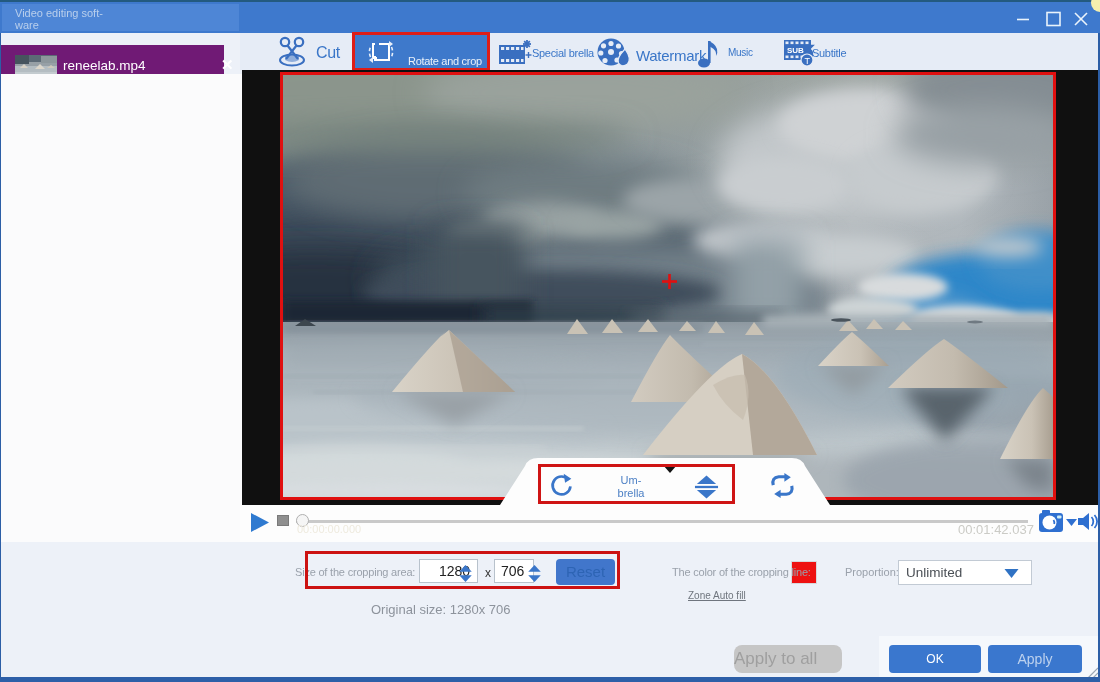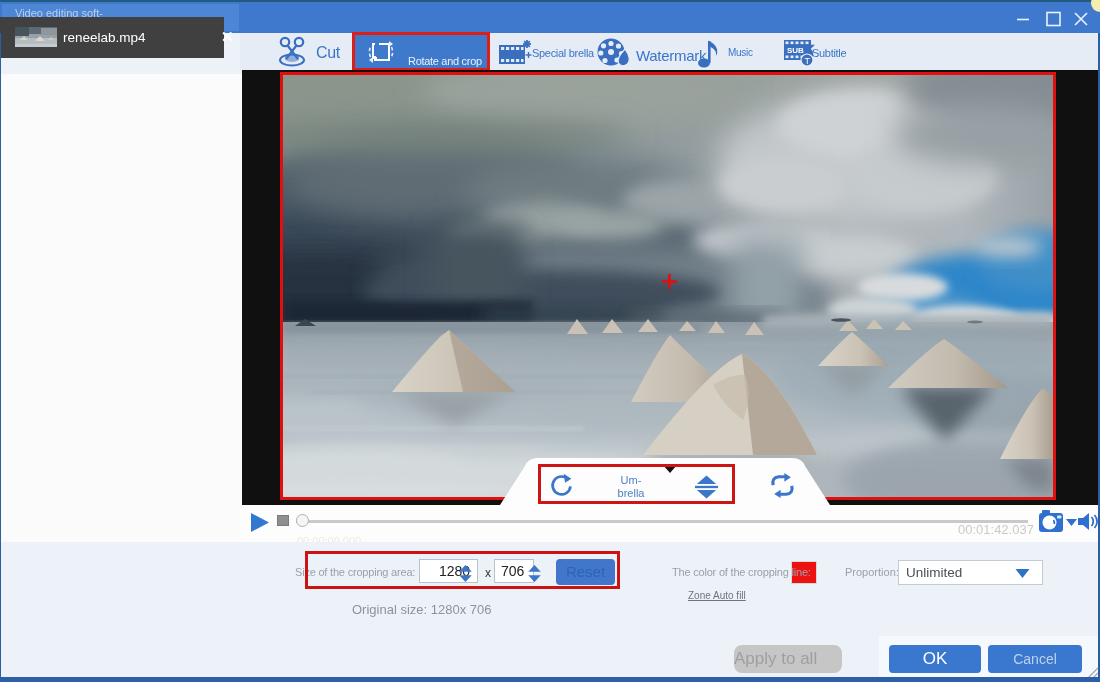--- a/index.html
+++ b/index.html
@@ -6,21 +6,21 @@
   html,body { width:1100px; height:682px; overflow:hidden; font-family:"Liberation Sans", sans-serif; }
   body { position:relative; background:#edf1f8; }
   .abs { position:absolute; }
 
   
   #titlebar { left:0; top:0; width:1100px; height:33px; background:#3e79cd; border-top:2px solid #235a80; }
   #titletab { left:2px; top:2px; width:237px; height:27px; background:#4e86d6; color:#b9cfec; font-size:11px; line-height:12px; padding:3px 0 0 13px; }
   #yellowblob { left:1091px; top:-6px; width:18px; height:18px; border-radius:50%; background:#f4efae; }
 
   
-  #sideheader { left:0; top:17px; width:224px; height:41px; background:#404040; }
+  #sideheader { left:0; top:45px; width:224px; height:41px; background:#701a75; }
   #thumb { left:15px; top:10px; width:42px; height:20px; }
   #fname { left:63px; top:13px; color:#fff; font-size:13.5px; }
   #fclose { left:221px; top:11px; color:#fff; font-size:15px; font-weight:bold; }
   #sidebody { left:1px; top:74px; width:241px; height:468px; background:#fbfbfc; }
 
   
   #toolbar { left:240px; top:33px; width:860px; height:37px; background:#e6ecf6; }
   .tbtext { color:#3a76c8; letter-spacing:-0.3px; }
   #rotbox { left:352px; top:32px; width:138px; height:39px; background:#3e79cb; border:3px solid #de1d17; }
 
@@ -28,35 +28,35 @@
   #videoarea { left:242px; top:70px; width:858px; height:435px; background:#101010; }
   #frame { left:280px; top:72px; width:776px; height:428px; border:3px solid #e01010; }
   #crossh { left:662px; top:274px; width:15px; height:15px; }
 
   
   #ovtab { left:500px; top:457px; width:330px; height:48px; }
   #ovredbox { left:538px; top:464px; width:197px; height:40px; border:3px solid #cf1414; }
 
   
   #playbar { left:240px; top:505px; width:860px; height:37px; background:#fdfdfd; }
-  #ptime1 { left:297px; top:535px; font-size:11px; color:#eeeade; }
+  #ptime1 { left:297px; top:523px; font-size:11px; color:#eeeade; }
   #ptime2 { left:958px; top:522px; font-size:13px; color:#cbcbc6; }
 
   
   #bottompanel { left:0; top:542px; width:1100px; height:140px; background:#edf1f8; }
   #okpanel { left:879px; top:94px; width:221px; height:46px; background:#f5f8fc; }
   #redbox2 { left:305px; top:9px; width:315px; height:38px; border:3px solid #cc1212; z-index:2; }
   .glabel { color:#9aa1ab; font-size:11px; }
   .inputbox { background:#fff; border:1px solid #b8c2cc; font-size:14px; color:#222; }
   #resetbtn { left:556px; top:17px; width:59px; height:26px; background:#4176cb; border-radius:4px; color:#2d64b4; font-size:15px; text-align:center; line-height:26px; }
   #swatch { left:791px; top:19px; width:26px; height:23px; background:#ee1111; border:1px solid #d8d8dc; z-index:1; }
-  #dropdown { left:898px; top:18px; width:145px; height:25px; background:#fff; border:1px solid #c2cad4; color:#4a4f55; font-size:13.5px; line-height:24px; padding-left:7px; }
-  .g2 { color:#8d939c; font-size:13px; }
+  #dropdown { left:898px; top:18px; width:134px; height:25px; background:#fff; border:1px solid #c2cad4; color:#4a4f55; font-size:13.5px; line-height:24px; padding-left:7px; }
+  .g2 { color:#8d939c; font-size:13px;margin-left:19px; }
   #applybtn { left:734px; top:103px; width:108px; height:28px; background:#c6c6c6; border-radius:8px; color:#9f9f9f; font-size:17px; text-align:left; line-height:28px; }
-  #okbtn { left:889px; top:103px; width:92px; height:28px; background:#3a77ce; border-radius:4px; color:#fff; font-size:17px; text-align:center; line-height:28px; }
+  #okbtn { left:889px; top:103px; width:92px; height:28px; background:#3a77ce; border-radius:4px; color:#fff; font-size:12px; text-align:center; line-height:28px; }
   #cancelbtn { left:988px; top:103px; width:94px; height:28px; background:#3a77ce; border-radius:4px; color:#bcd1ee; font-size:14px; text-align:center; line-height:28px; }
 
   #borderL { left:0; top:33px; width:1px; height:649px; background:#2c5ea6; }
   #borderR { left:1098px; top:33px; width:2px; height:649px; background:#2c5ea6; }
   #borderB { left:0; top:677px; width:1100px; height:5px; background:#2d5fa8; }
 </style>
 </head>
 <body>
 
 <div class="abs" id="titlebar">
@@ -434,21 +434,21 @@
   <div class="abs glabel" style="left:845px;top:24px;">Proportion:</div>
   <div class="abs" id="dropdown">Unlimited
     <svg class="abs" style="right:12px;top:8px" width="15" height="9" viewBox="0 0 14 9">
         <path d="M0 0 L14 0 L7 9 Z" fill="#2f72c4"></path>
       </svg>
   </div>
   <div class="abs g2" style="left:352px;top:60px;">Original size: 1280x 706</div>
   <div class="abs" style="left:688px;top:48px;color:#6f757e;font-size:10px;text-decoration:underline;">Zone Auto fill</div>
   <div class="abs" id="applybtn">Apply to all files</div>
   <div class="abs" id="okbtn">OK</div>
-  <div class="abs" id="cancelbtn">Cancel</div>
+  <div class="abs" id="cancelbtn">Apply</div>
   <svg class="abs" style="left:1085px;top:125px" width="13" height="11" viewBox="0 0 13 11">
     <g stroke="#9aa6b4" stroke-width="1.2">
       <line x1="3" y1="11" x2="13" y2="1"></line>
       <line x1="8" y1="11" x2="13" y2="6"></line>
     </g>
   </svg>
 </div>
 
 <div class="abs" id="borderL"></div>
 <div class="abs" id="borderR"></div>

